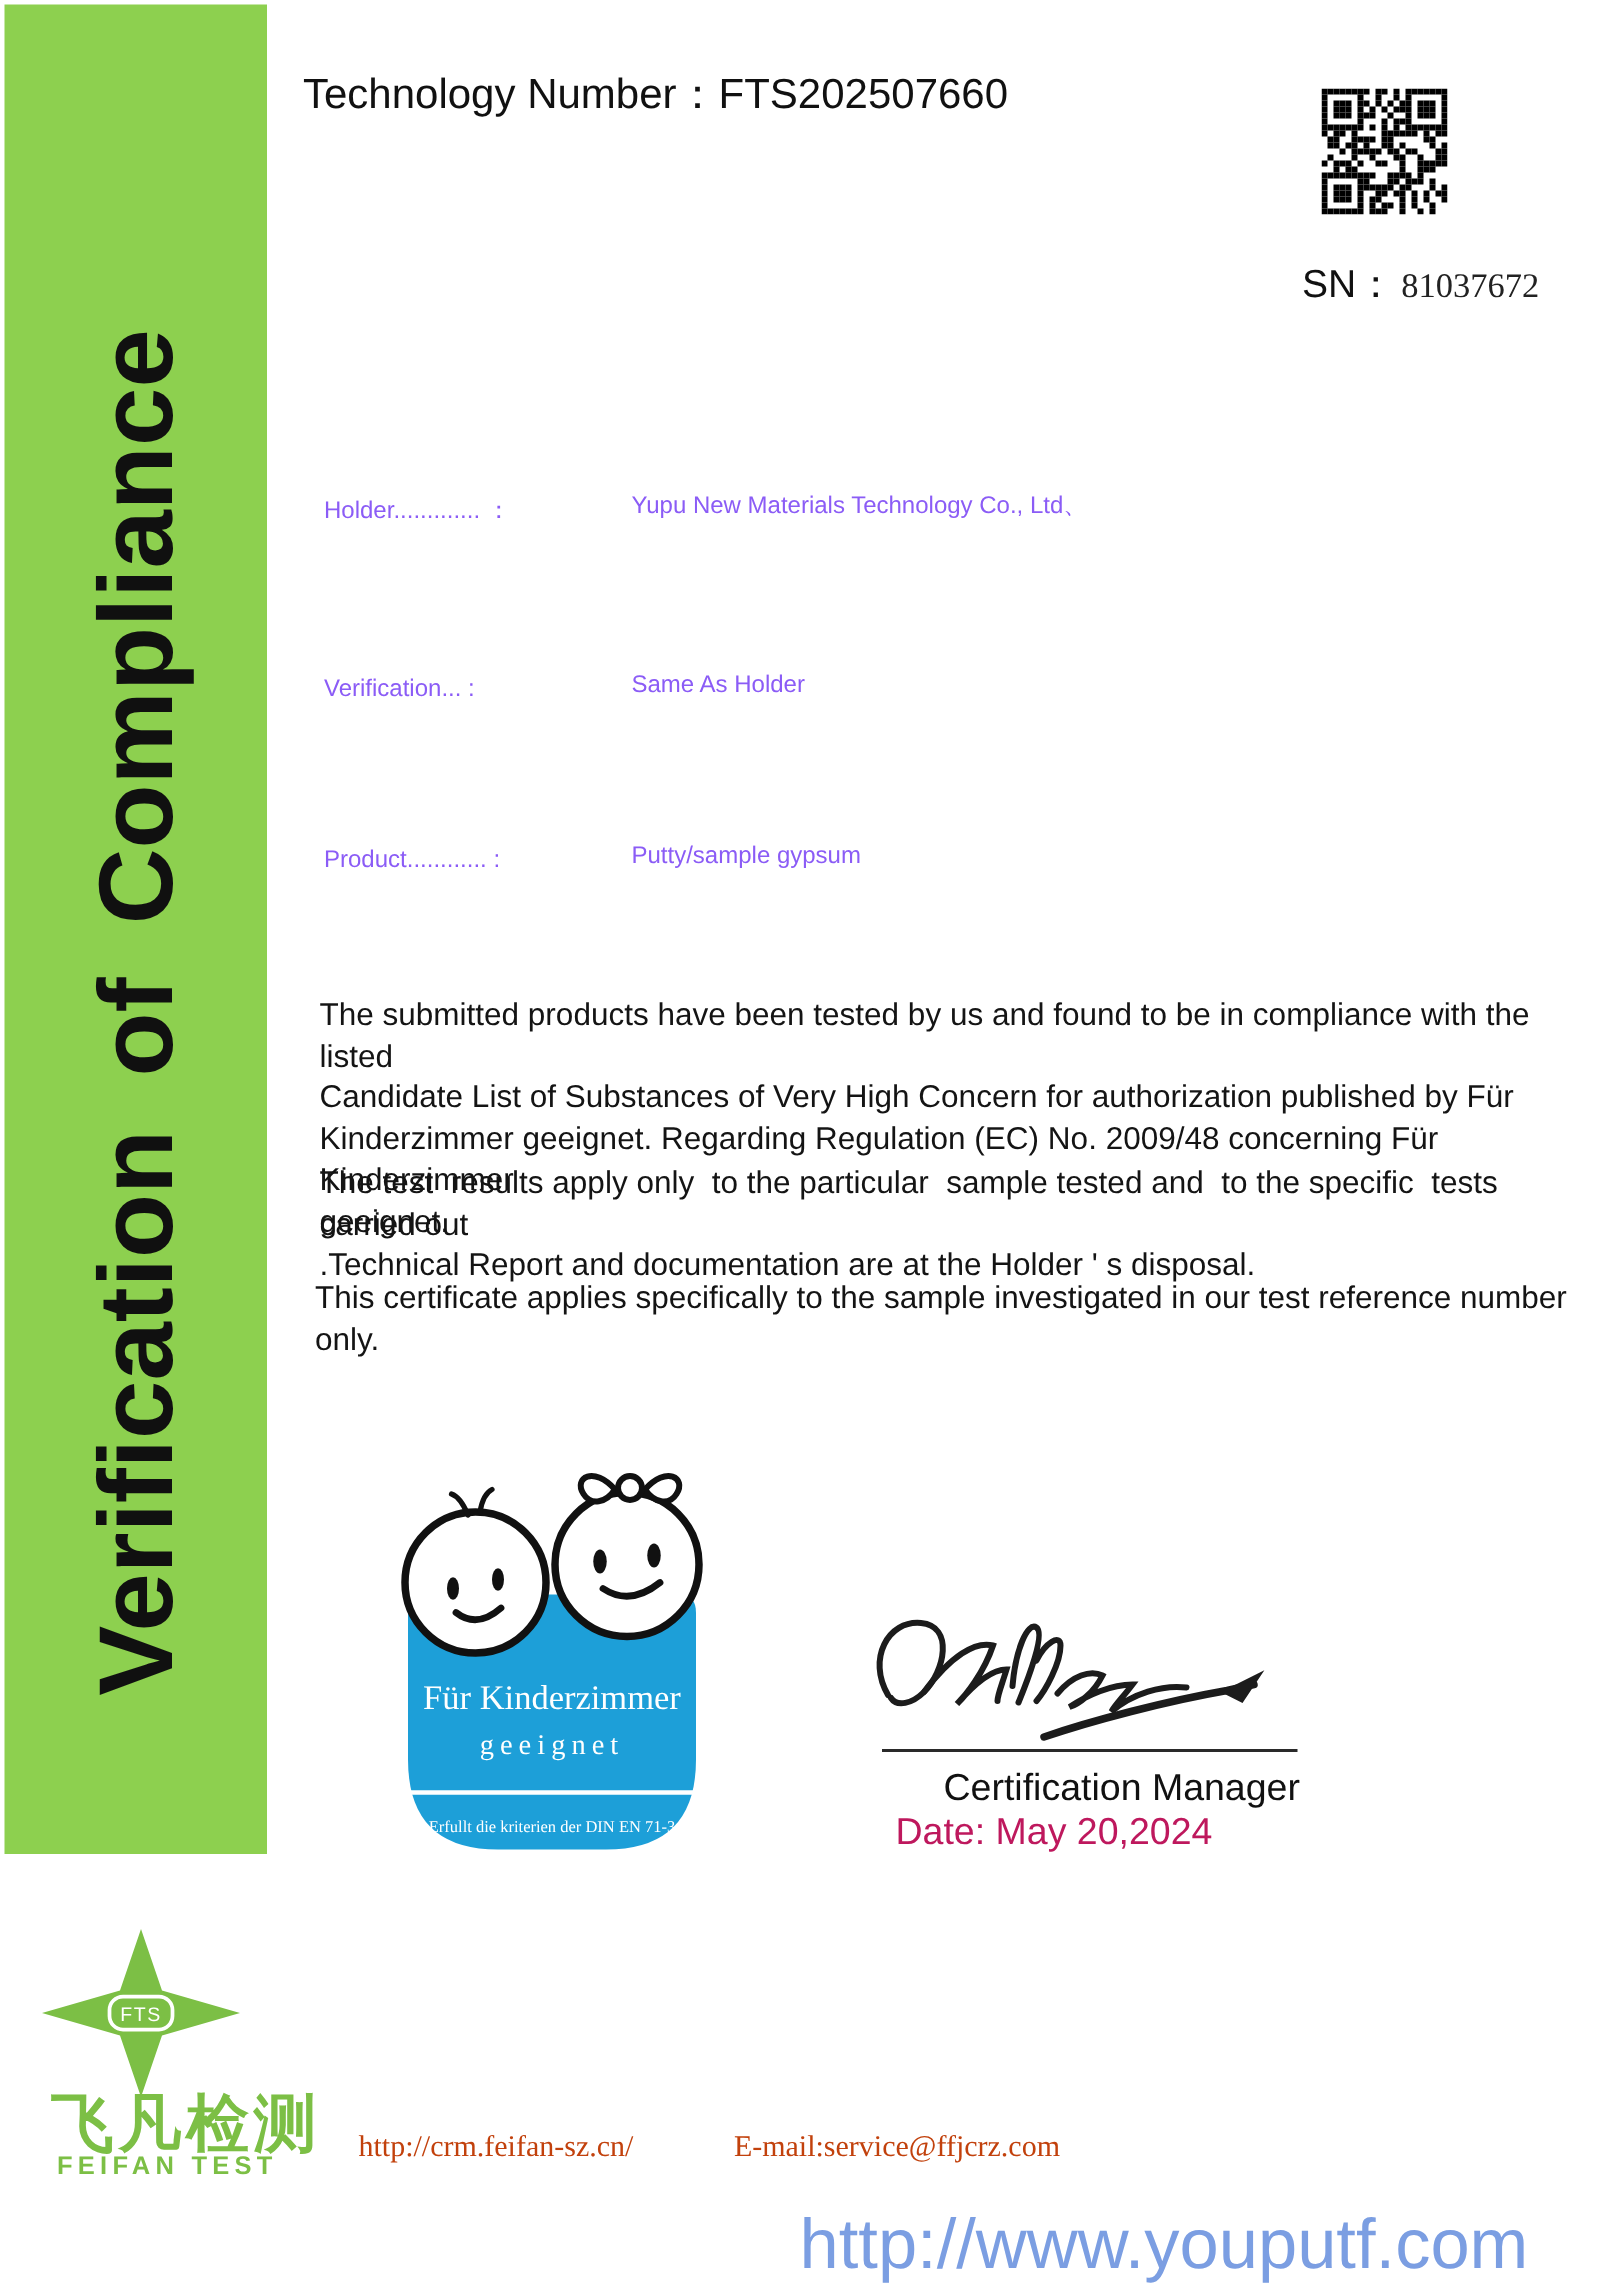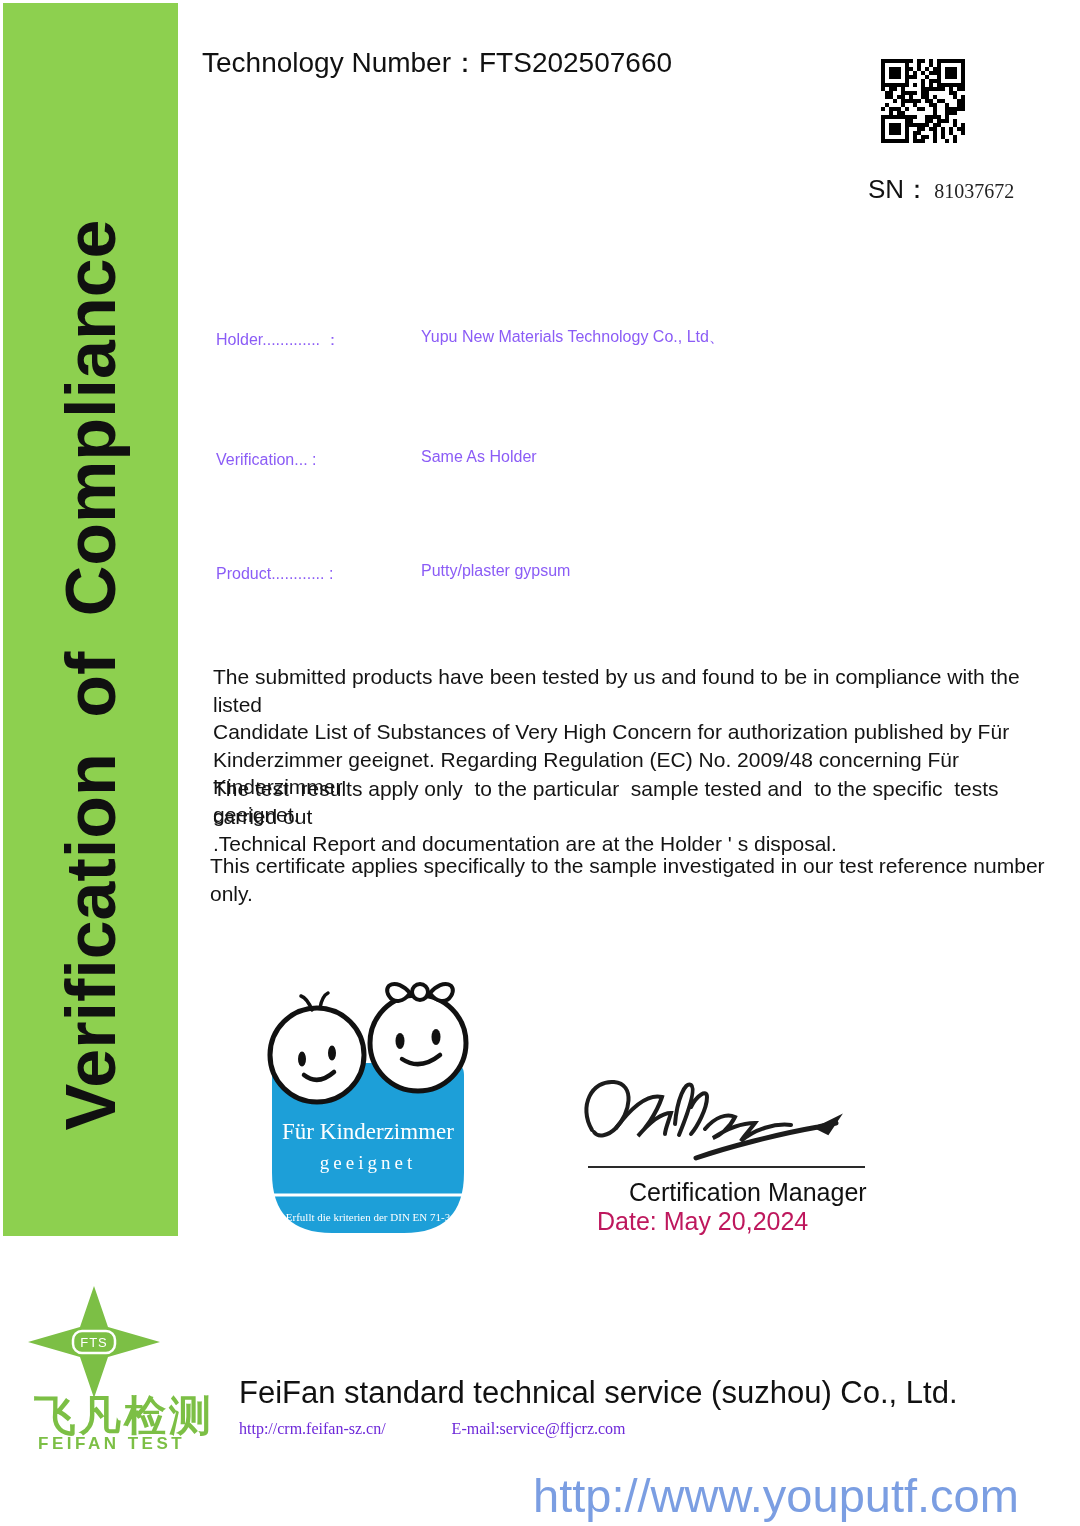--- a/index.html
+++ b/index.html
@@ -11,21 +11,21 @@
         background:var(--band_green);display:flex;align-items:center;justify-content:center;}
   .band-text{transform:rotate(-90deg) translateX(-55px);transform-origin:center;
              white-space:nowrap;font-size:70px;font-weight:bold;color:#101010;
              word-spacing:16px;}
 
   .cert-no{position:absolute;left:202px;top:44px;font-size:28px;color:#111;}
 
   .qr{position:absolute;left:881px;top:59px;width:84px;height:84px;}
   .sn{position:absolute;left:868px;top:172px;display:flex;align-items:baseline;}
   .sn-label{font-size:26px;color:#111;}
-  .sn-value{font-size:20px;font-family:"Liberation Serif",serif;color:#222;margin-left:4px;}
+  .sn-value{font-size:23px;font-family:"Liberation Serif",serif;color:#222;margin-left:4px;}
 
   .field{position:absolute;left:216px;font-size:16px;color:#8b5cf6;width:820px;}
   .f-value{position:absolute;left:205px;top:-3px;width:600px;}
   .field-0{top:330px}.field-1{top:451px}.field-2{top:565px}
 
   .para{position:absolute;left:213px;width:845px;font-size:21px;line-height:27.5px;
         white-space:pre-wrap;color:#141414;}
   .para-1{top:663px}.para-2{top:775px}.para-3{top:852px;left:210px}
 
   .badge{position:absolute;left:262px;top:983px;overflow:visible;}
@@ -41,21 +41,21 @@
   .fts-star{position:absolute;left:28px;top:1286px;}
   .fts-box{fill:none;stroke:#fff;stroke-width:2.5;}
   .fts-text{fill:#fff;font-size:13px;letter-spacing:1px;font-family:"Liberation Sans",sans-serif;}
   .logo-cn{position:absolute;left:34px;top:1388px;font-size:42px;font-weight:bold;
            color:var(--logo_green);letter-spacing:3px;white-space:nowrap;}
   .logo-en{position:absolute;left:38px;top:1434px;font-size:17px;font-weight:bold;
            color:var(--logo_green);letter-spacing:3.5px;white-space:nowrap;}
 
   .company{position:absolute;left:239px;top:1375px;font-size:31px;color:#111;white-space:nowrap;}
   .links{position:absolute;left:239px;top:1420px;font-family:"Liberation Serif",serif;
-         font-size:16px;color:#6d28d9;}
+         font-size:20px;color:#c2410c;}
   .links .site{margin-right:62px;}
   .links a{color:inherit;text-decoration:none;cursor:pointer;}
 
   .watermark{position:absolute;left:533px;top:1468px;font-size:47px;
              color:var(--watermark_blue);white-space:nowrap;text-decoration:none;cursor:pointer;}
 </style>
 </head>
 <body>
 
 <div class="page">
@@ -321,21 +321,21 @@
   <div class="field field-0">
     <span>Holder............. ：</span>
     <span class="f-value">Yupu New Materials Technology Co., Ltd、</span>
   </div>
   <div class="field field-1">
     <span>Verification... :</span>
     <span class="f-value">Same As Holder</span>
   </div>
   <div class="field field-2">
     <span>Product............ :</span>
-    <span class="f-value">Putty/plaster gypsum</span>
+    <span class="f-value">Putty/sample gypsum</span>
   </div>
 
   <div class="para para-1">The submitted products have been tested by us and found to be in compliance with the listed
 Candidate List of Substances of Very High Concern for authorization published by Für
 Kinderzimmer geeignet. Regarding Regulation (EC) No. 2009/48 concerning Für Kinderzimmer
 geeignet.</div>
   <div class="para para-2">The test  results apply only  to the particular  sample tested and  to the specific  tests carried out
 .Technical Report and documentation are at the Holder ' s disposal.</div>
   <div class="para para-3">This certificate applies specifically to the sample investigated in our test reference number only.</div>
 
@@ -377,21 +377,20 @@
   <div class="sig-date">Date: May 20,2024</div>
 
   <svg class="fts-star" width="132" height="112" viewBox="0 0 132 112">
     <polygon points="66,0 80,41 132,56 80,71 66,112 52,71 0,56 52,41" style="fill:var(--logo_green)"></polygon>
     <rect class="fts-box" x="45" y="45" width="42" height="22" rx="9"></rect>
     <text class="fts-text" x="66" y="61" text-anchor="middle">FTS</text>
   </svg>
   <div class="logo-cn">飞凡检测</div>
   <div class="logo-en">FEIFAN TEST</div>
 
-  <div class="company">FeiFan standard technical service (suzhou) Co., Ltd.</div>
   <div class="links">
     <a class="site">http://crm.feifan-sz.cn/</a>
     <a class="mail">E-mail:service@ffjcrz.com</a>
   </div>
 
   <a class="watermark">http://www.youputf.com</a>
 
 </div>
 
 </body></html>

